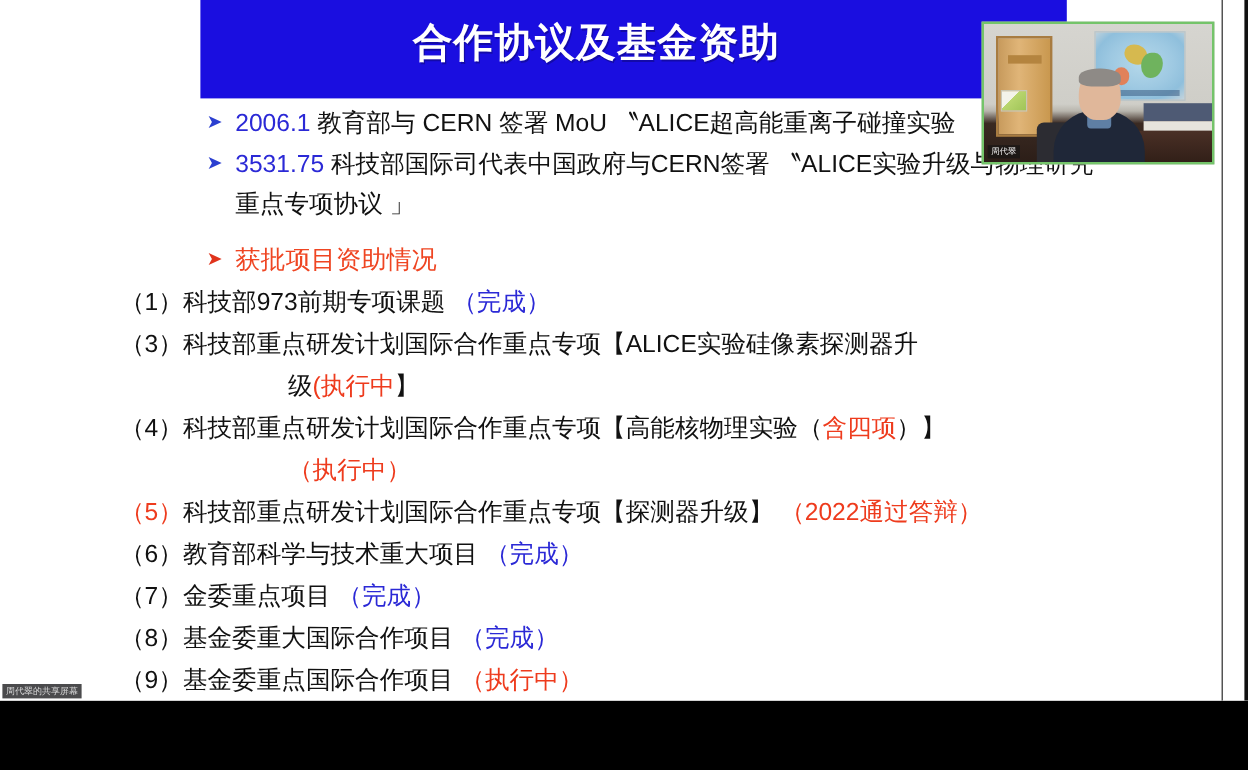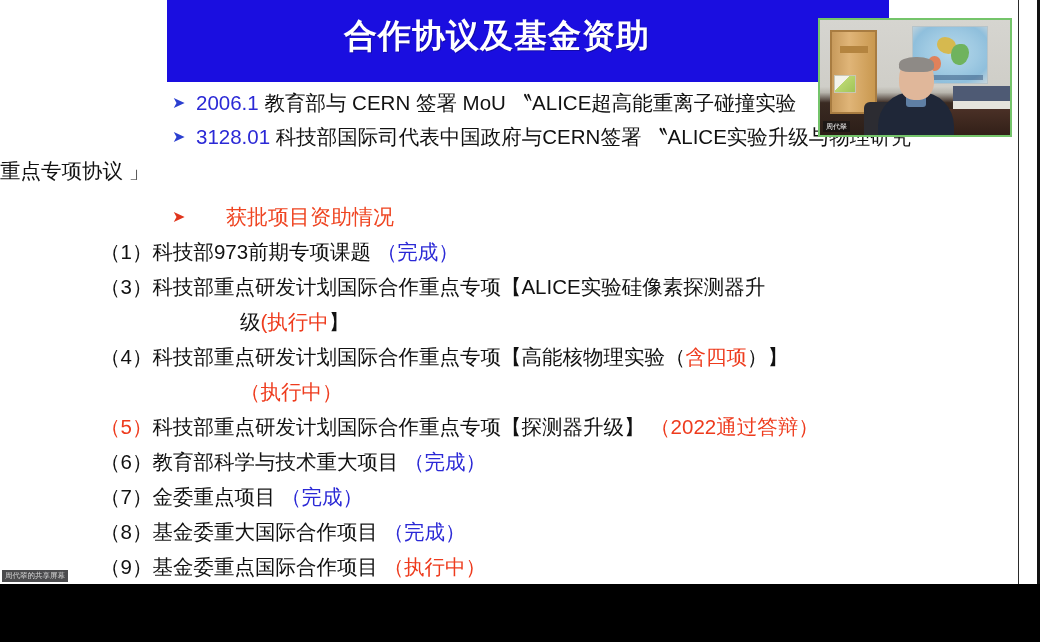--- a/index.html
+++ b/index.html
@@ -90,20 +90,21 @@
     left: 172px;
     top: 0;
     font-size: 16px;
     line-height: 34px;
   }
   .arrow-blue { color: #2b3fd0; }
   .arrow-red  { color: #e0341c; }
 
   .cont-row {
     position: relative;
+    padding-left: 196px;
     font-size: 20.5px;
     line-height: 34px;
     color: #111;
     white-space: nowrap;
   }
 
   .num-row {
     position: relative;
     padding-left: 100px;
     font-size: 20.5px;
@@ -113,21 +114,20 @@
   }
   .num-row.indent2 { padding-left: 240px; }
 
   .blue  { color: #2b29d6; }
   .red   { color: #ee3b1d; }
   .black { color: #111; }
 
   .heading-red {
     color: #ef4522;
     font-size: 21px;
-    margin-left: 30px;
   }
 
   #spacer-a { height: 12px; }
 
   
   #page-number {
     position: absolute;
     right: 36px;
     bottom: 18px;
     font-size: 17px;
@@ -333,21 +333,21 @@
     <div id="title-bar"></div>
     <div id="title-text">合作协议及基金资助</div>
 
     <div class="body-block">
 
       <div class="bullet-row">
         <span class="arrow arrow-blue">➤</span><span class="blue">2006.1</span><span class="black"> 教育部与 CERN 签署 MoU </span><span class="black">〝ALICE超高能重离子碰撞实验</span>
       </div>
 
       <div class="bullet-row">
-        <span class="arrow arrow-blue">➤</span><span class="blue">3128.01</span><span class="black"> 科技部国际司代表中国政府与CERN签署 </span><span class="black">〝ALICE实验升级与物理研究〞</span>
+        <span class="arrow arrow-blue">➤</span><span class="blue">3531.75</span><span class="black"> 科技部国际司代表中国政府与CERN签署 </span><span class="black">〝ALICE实验升级与物理研究〞</span>
       </div>
 
       <div class="cont-row">重点专项协议 」</div>
 
       <div id="spacer-a"></div>
 
       <div class="bullet-row">
         <span class="arrow arrow-red">➤</span><span class="heading-red">获批项目资助情况</span>
       </div>
 

